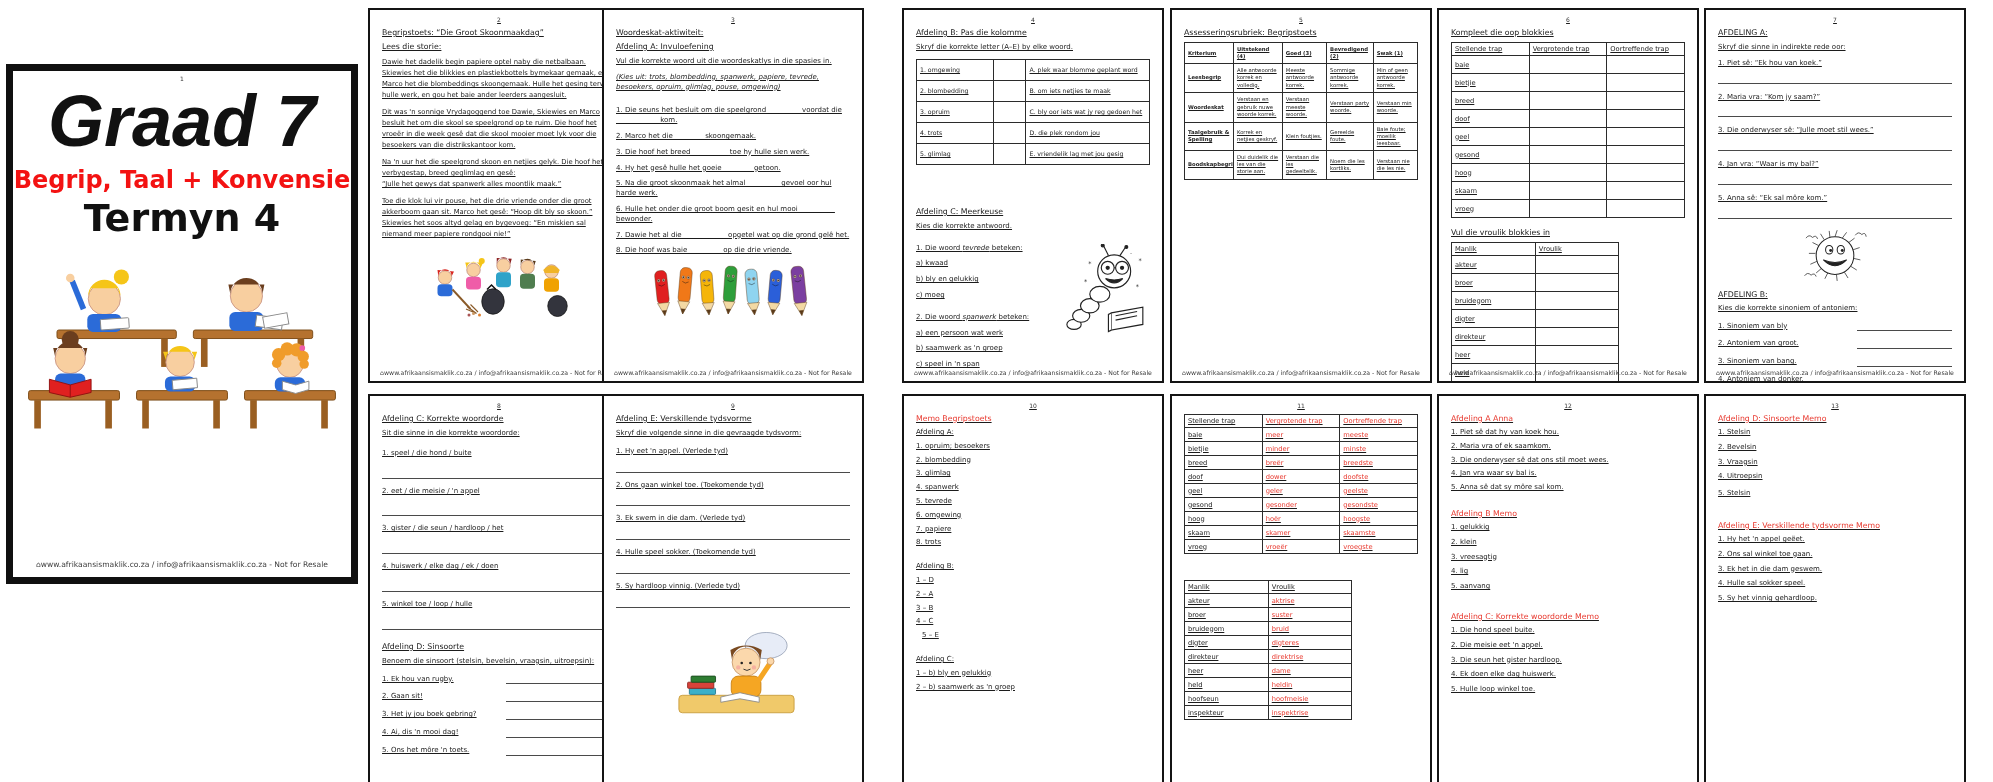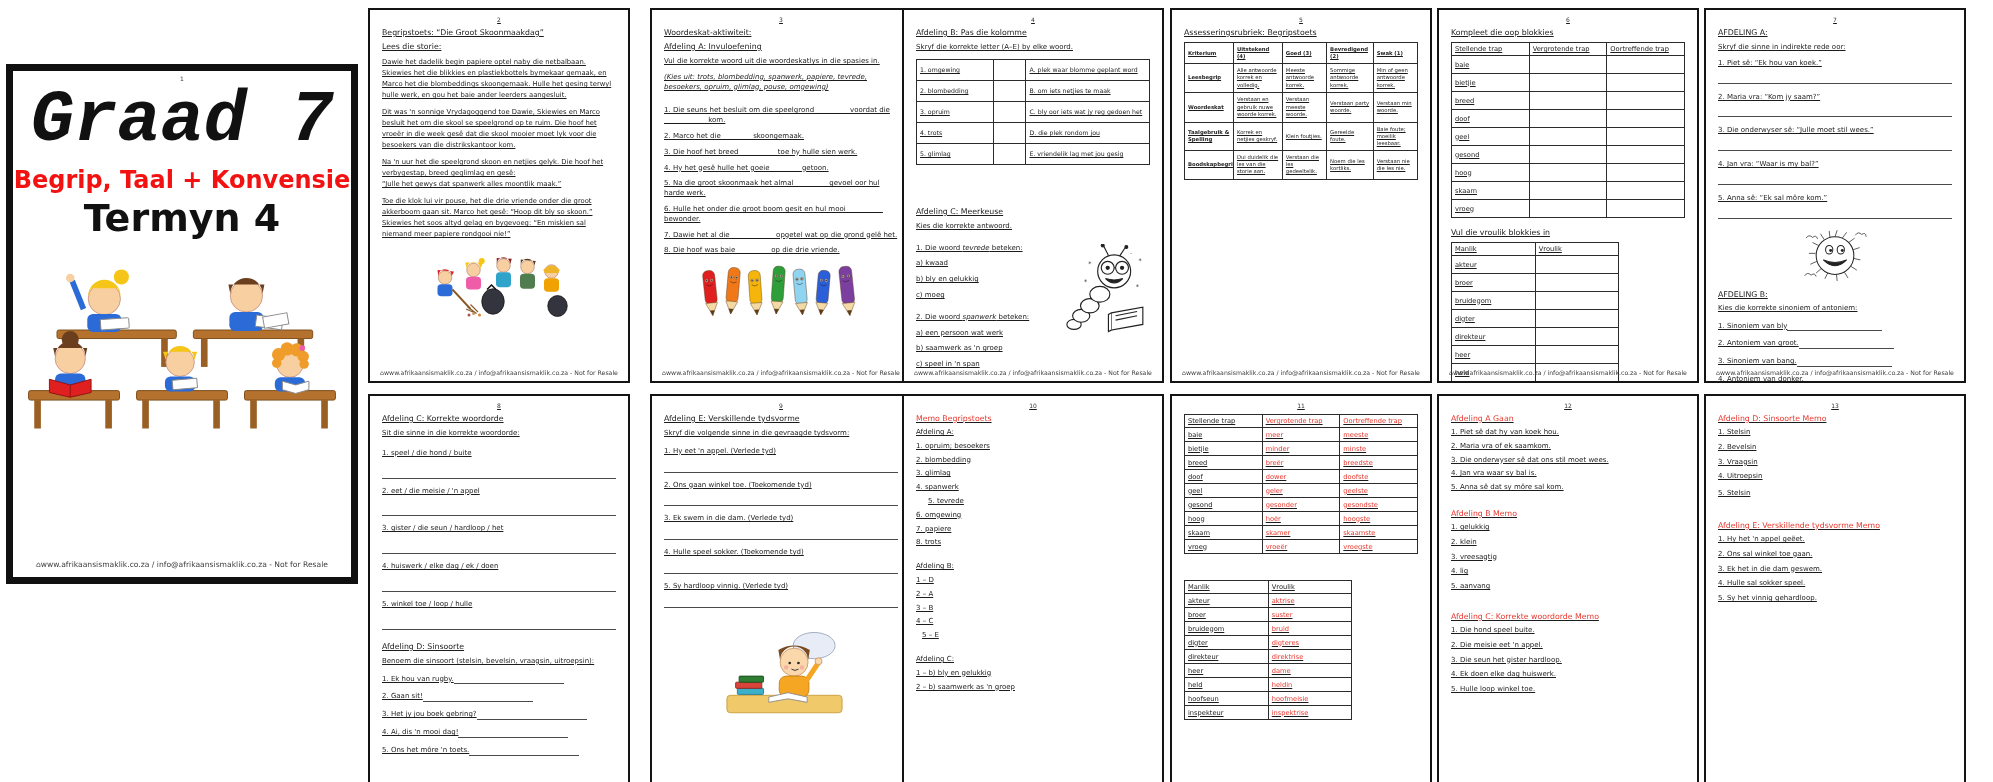--- a/index.html
+++ b/index.html
@@ -2,47 +2,47 @@
 <html><head>
 <meta charset="utf-8">
 <style>
   html,body{margin:0;padding:0;background:#e9e9e9;}
   .canvas{position:relative;width:1993px;height:782px;background:#ffffff;overflow:hidden;
           font-family:"DejaVu Sans",sans-serif;color:#1c1c1c;}
   
   .page{position:absolute;width:262px;background:#fff;border:2px solid #141414;box-sizing:border-box;}
   .r1{top:8px;height:375px;}
   .r2{top:394px;height:436px;}
-  .c1{left:368px}.c2{left:650px}.c3{left:902px}.c4{left:1170px}.c5{left:1437px}.c6{left:1704px}
+  .c1{left:368px}.c2{left:602px}.c3{left:902px}.c4{left:1170px}.c5{left:1437px}.c6{left:1704px}
   .inner{padding:5px 12px 24px 12px;position:relative;height:100%;box-sizing:border-box;overflow:hidden;text-decoration:underline;}
   .pnum{text-align:center;font-size:6px;color:#333;margin:1px 0 5px;}
   .pfoot{position:absolute;left:0;right:0;bottom:5px;text-align:center;font-size:6.2px;color:#3d3d3d;}
   .h{font-size:7.8px;margin:5px 0;}
   .t{font-size:7px;margin:6px 0;line-height:1.4;}
   .story{font-size:6.8px;line-height:1.62;margin:6px 0;}
   .it{font-style:italic;}
   .red{color:#e8392f;}
   .qline{border-bottom:1px solid #4a4a4a;margin:13px 0 9px;height:1px;}
-  .rowflex{display:flex;align-items:flex-end;margin:8px 0;}
+  .rowflex{display:flex;align-items:flex-end;justify-content:space-between;margin:8px 0;}
   .shortline{width:95px;border-bottom:1px solid #4a4a4a;height:8px;}
   .ill{display:block;margin:4px auto 0;}
   
   table{border-collapse:collapse;width:100%;table-layout:fixed;}
   td,th{border:1px solid #2b2b2b;padding:2px 3px;font-size:6.7px;text-align:left;vertical-align:middle;
         overflow:hidden;font-weight:normal;}
   .rubric td,.rubric th{font-size:5.3px;line-height:1.35;padding:3px 3px;}
   .rubric th{font-weight:bold;}
   .rubric .lbl{font-weight:bold;}
   .open td{height:13px;}
   .ans td{height:9px;}
   
   .cover{position:absolute;left:6px;top:64px;width:352px;height:520px;background:#fff;
          border:7px solid #101010;box-sizing:border-box;text-align:center;}
   .cover .pnum{margin:4px 0 0;}
-  .cv-title{font-family:Liberation Mono, monospace;font-style:italic;font-weight:bold;font-size:72px;
+  .cv-title{font-family:Liberation Sans, sans-serif;font-style:italic;font-weight:bold;font-size:72px;
             line-height:1.05;color:#111;margin:2px 4px 6px;}
   .cv-sub1{font-style:italic;font-weight:bold;font-size:38px;color:#f31212;line-height:1.05;margin:2px 0;}
   .cv-sub2{font-weight:bold;font-size:24px;color:#f31212;line-height:1.2;margin:4px 0;}
   .cv-sub3{font-weight:bold;font-size:38px;color:#111;line-height:1.1;margin:4px 0 2px;}
   .cv-foot{position:absolute;left:0;right:0;bottom:8px;font-size:7.6px;color:#3d3d3d;text-align:center;}
 </style>
 </head>
 <body>
 
 <div class="canvas">
@@ -620,21 +620,21 @@
 
   <div class="page r2 c3">
       <div class="inner">
     <div class="pnum">10</div>
     <div class="h red">Memo Begripstoets</div>
     <div class="t" style="margin:4px 0">Afdeling A:</div>
     <div class="t" style="margin:4px 0">1. opruim; besoekers</div>
     <div class="t" style="margin:4px 0">2. blombedding</div>
     <div class="t" style="margin:4px 0">3. glimlag</div>
     <div class="t" style="margin:4px 0">4. spanwerk</div>
-    <div class="t" style="margin:4px 12px">5. tevrede</div>
+    <div class="t" style="margin:4px 0">5. tevrede</div>
     <div class="t" style="margin:4px 0">6. omgewing</div>
     <div class="t" style="margin:4px 0">7. papiere</div>
     <div class="t" style="margin:4px 0">8. trots</div>
     <div class="t" style="margin:14px 0 4px">Afdeling B:</div>
     <div class="t" style="margin:4px 0">1 – D</div>
     <div class="t" style="margin:4px 0">2 – A</div>
     <div class="t" style="margin:4px 0">3 – B</div>
     <div class="t" style="margin:4px 0">4 – C</div>
     <div class="t" style="margin:4px 6px">5 – E</div>
     <div class="t" style="margin:14px 0 4px">Afdeling C:</div>
@@ -745,21 +745,21 @@
             </tr>
     </tbody>
         </table>
     <div class="pfoot">⌂www.afrikaansismaklik.co.za / info@afrikaansismaklik.co.za -  Not for Resale</div>
   </div>
     </div>
 
   <div class="page r2 c5">
       <div class="inner">
     <div class="pnum">12</div>
-    <div class="h red">Afdeling A Gaan</div>
+    <div class="h red">Afdeling A Anna</div>
     <div class="t" style="margin:4px 0">1. Piet sê dat hy van koek hou.</div>
     <div class="t" style="margin:4px 0">2. Maria vra of ek saamkom.</div>
     <div class="t" style="margin:4px 0">3. Die onderwyser sê dat ons stil moet wees.</div>
     <div class="t" style="margin:4px 0">4. Jan vra waar sy bal is.</div>
     <div class="t" style="margin:4px 0">5. Anna sê dat sy môre sal kom.</div>
     <div class="h red" style="margin-top:16px">Afdeling B Memo</div>
     <div class="t" style="margin:5px 0">1. gelukkig</div>
     <div class="t" style="margin:5px 0">2. klein</div>
     <div class="t" style="margin:5px 0">3. vreesagtig</div>
     <div class="t" style="margin:5px 0">4. lig</div>

